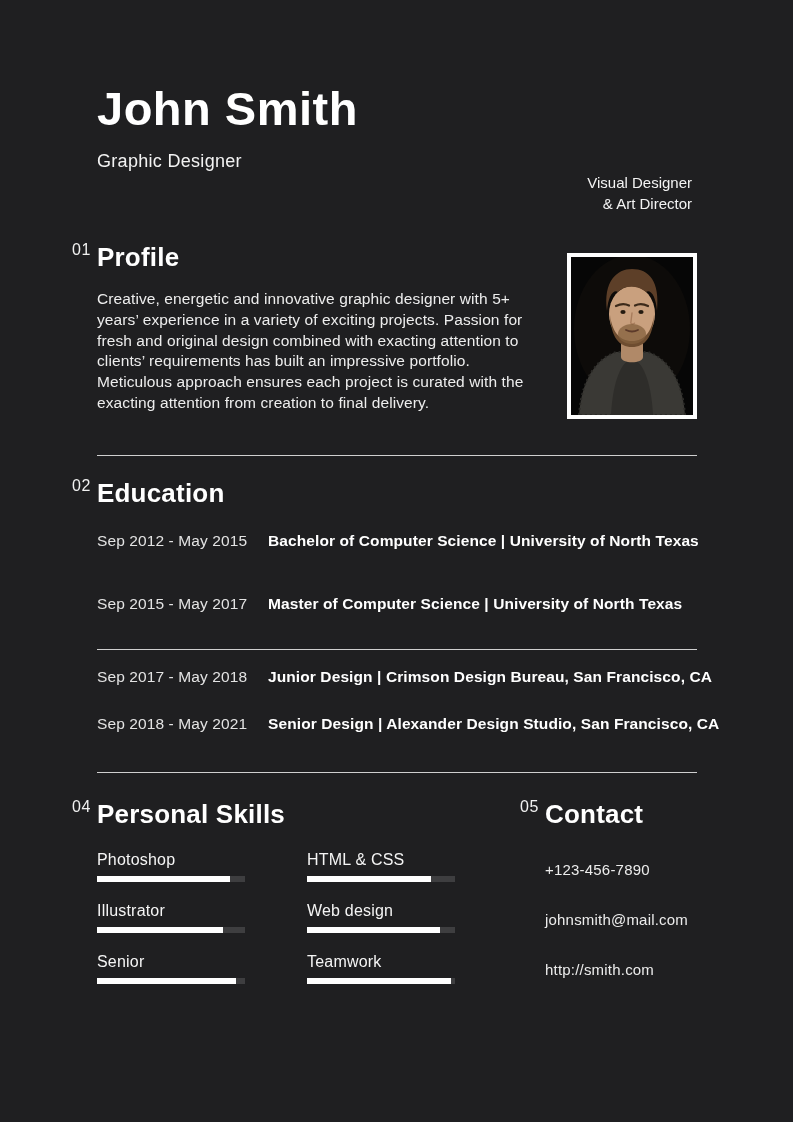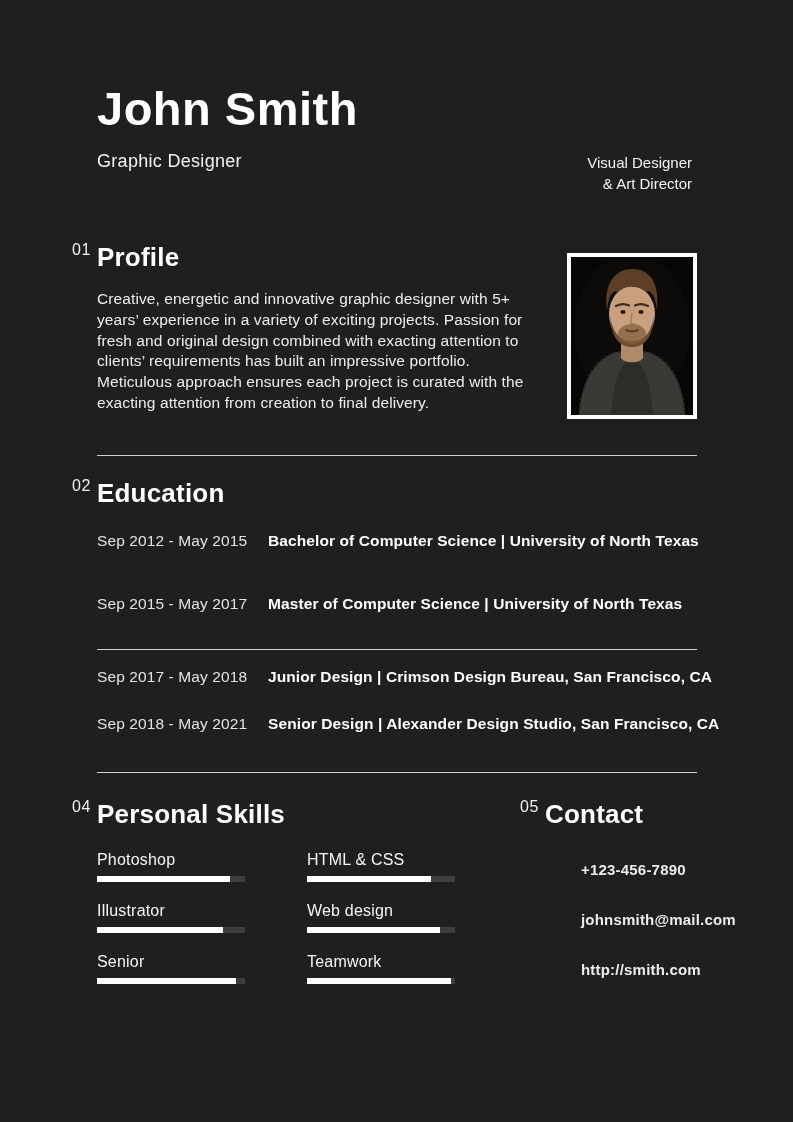--- a/index.html
+++ b/index.html
@@ -28,21 +28,21 @@
   .subtitle {
     margin-top: 14px;
     font-size: 18px;
     line-height: 26px;
     font-weight: 400;
     color: #f3f3f3;
     letter-spacing: 0.3px;
   }
   .tagline {
     position: absolute;
-    top: 152px;
+    top: 172px;
     right: 101px;
     text-align: right;
     font-size: 15px;
     line-height: 21px;
     font-weight: 500;
     color: #f3f3f3;
   }
   
   .section-heading {
     position: relative;
@@ -151,25 +151,24 @@
   }
   .contact-block {
     margin-left: auto;
     width: 152px;
   }
   .contact-list { margin-top: 32px; }
   .contact-item {
     margin-bottom: 33px;
     font-size: 15px;
     line-height: 17px;
-    font-weight: 700;
+    font-weight: 400;
     color: #ececec;
     letter-spacing: 0.2px;
     white-space: nowrap;
-    margin-left: 36px;
   }
 </style>
 </head>
 <body>
 
 <div class="page">
 
   <h1 class="name">John Smith</h1>
   <div class="subtitle">Graphic Designer</div>
   <div class="tagline">

